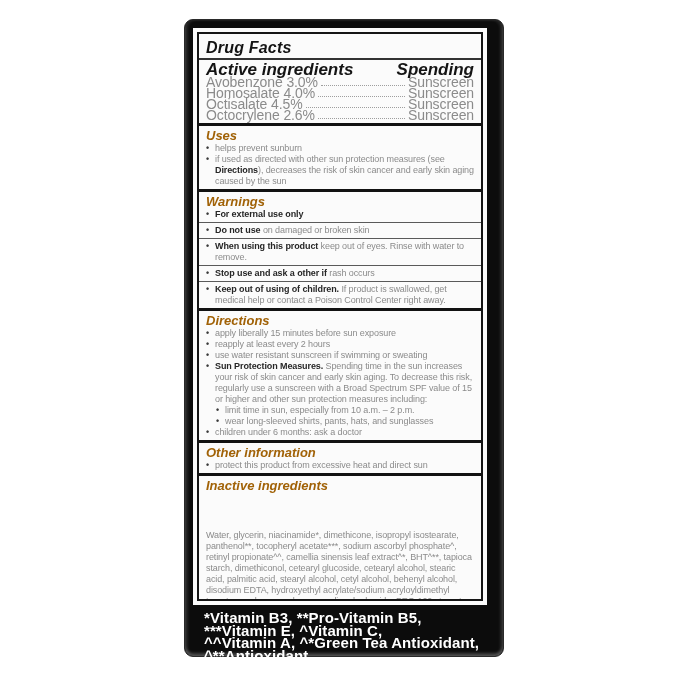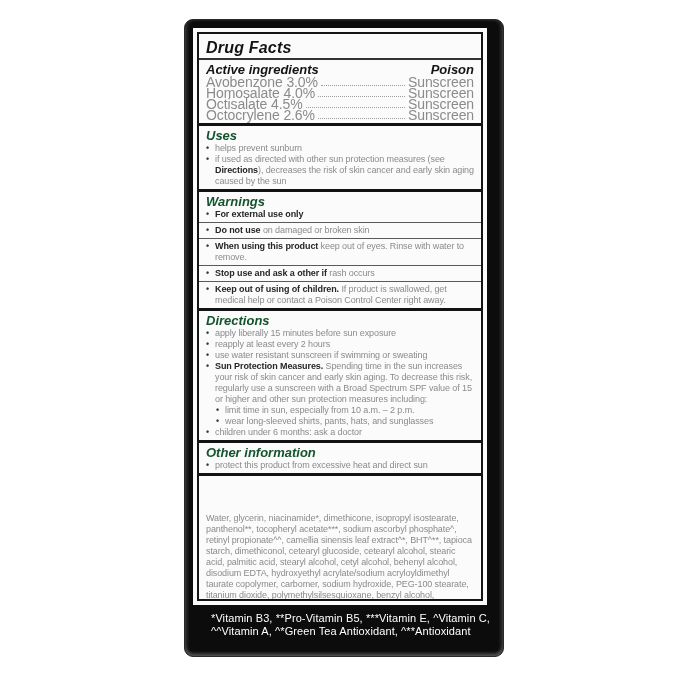--- a/index.html
+++ b/index.html
@@ -18,57 +18,57 @@
     background:#fbfbfb;
   }
   .inner {
     position:absolute; left:4px; top:4px; right:4px; bottom:4px;
     border:2px solid #151515; padding:4px 7px 0 7px; overflow:hidden;
   }
 
   .title { font-style:italic; font-weight:bold; font-size:16px; line-height:19px; color:#141414; letter-spacing:.2px; }
   .title-rule { border-top:2px solid #333; margin:1px -7px 2px -7px; }
 
-  .ai-head { display:flex; justify-content:space-between; font-style:italic; font-weight:bold; font-size:13px; line-height:15px; color:#141414; }
+  .ai-head { display:flex; justify-content:space-between; font-style:italic; font-weight:bold; font-size:17px; line-height:15px; color:#141414; }
 
   .ing-row { display:flex; align-items:flex-end; font-size:14px; line-height:11px; color:#8b8b8b; letter-spacing:-.1px; }
   .ing-leader { flex:1 1 auto; border-bottom:1px dotted #9e9e9e; margin:0 3px 2px 3px; }
 
   .bar { height:3px; background:#121212; margin:2px -7px; }
   .thin { border-top:1px solid #5a5a5a; margin:2px -7px; }
 
-  .sec-head { font-style:italic; font-weight:bold; font-size:13px; line-height:15px; color:#14532d; margin-top:1px; }
+  .sec-head { font-style:italic; font-weight:bold; font-size:13px; line-height:15px; color:#a16207; margin-top:1px; }
 
   .b { display:flex; font-size:9px; line-height:11px; color:#8b8b8b; letter-spacing:-.1px; }
   .b .d { flex:0 0 9px; color:#3a3a3a; font-weight:bold; }
   .b .t { flex:1 1 auto; }
   .lead { font-weight:bold; color:#262626; }
   .sub { margin-left:1px; margin-top:0; }
 
   .para { font-size:9px; line-height:11px; color:#8b8b8b; letter-spacing:-.1px;margin-top:37px; }
 
   .footnote {
-    position:absolute; left:12px; top:592px; width:296px; padding-left:14px;
-    color:#ffffff; font-weight:normal; font-size:11px; line-height:12.5px; letter-spacing:.1px;
+    position:absolute; left:5px; top:592px; width:296px; padding-left:14px;
+    color:#ffffff; font-weight:bold; font-size:15px; line-height:12.5px; letter-spacing:.1px;
   }
 </style>
 </head>
 <body>
 
 <div class="label-box">
   <div class="panel">
     <div class="inner">
 
       <div class="title">Drug Facts</div>
       <div class="title-rule"></div>
 
       <div>
         <div class="ai-head">
           <span>Active ingredients</span>
-          <span>Poison</span>
+          <span>Spending</span>
         </div>
         <div class="ing-row">
           <span>Avobenzone 3.0%</span>
           <span class="ing-leader"></span>
           <span>Sunscreen</span>
         </div>
         <div class="ing-row">
           <span>Homosalate 4.0%</span>
           <span class="ing-leader"></span>
           <span>Sunscreen</span>
@@ -171,20 +171,21 @@
         <div class="sec-head">Other information</div>
         <div class="b">
           <span class="d">•</span>
           <span class="t">protect this product from excessive heat and direct sun</span>
         </div>
       </div>
 
       <div class="bar"></div>
 
       <div>
+        <div class="sec-head">Inactive ingredients</div>
         <div class="para">Water, glycerin, niacinamide*, dimethicone, isopropyl isostearate, panthenol**, tocopheryl acetate***, sodium ascorbyl phosphate^, retinyl propionate^^, camellia sinensis leaf extract^*, BHT^**, tapioca starch, dimethiconol, cetearyl glucoside, cetearyl alcohol, stearic acid, palmitic acid, stearyl alcohol, cetyl alcohol, behenyl alcohol, disodium EDTA, hydroxyethyl acrylate/sodium acryloyldimethyl taurate copolymer, carbomer, sodium hydroxide, PEG-100 stearate, titanium dioxide, polymethylsilsesquioxane, benzyl alcohol, methylparaben, ethylparaben, propylparaben, iodopropynyl butylcarbamate.</div>
       </div>
 
     </div>
   </div>
 
   <div class="footnote">
     <div>*Vitamin B3, **Pro-Vitamin B5, ***Vitamin E, ^Vitamin C,</div>
     <div>^^Vitamin A, ^*Green Tea Antioxidant, ^**Antioxidant</div>
   </div>

